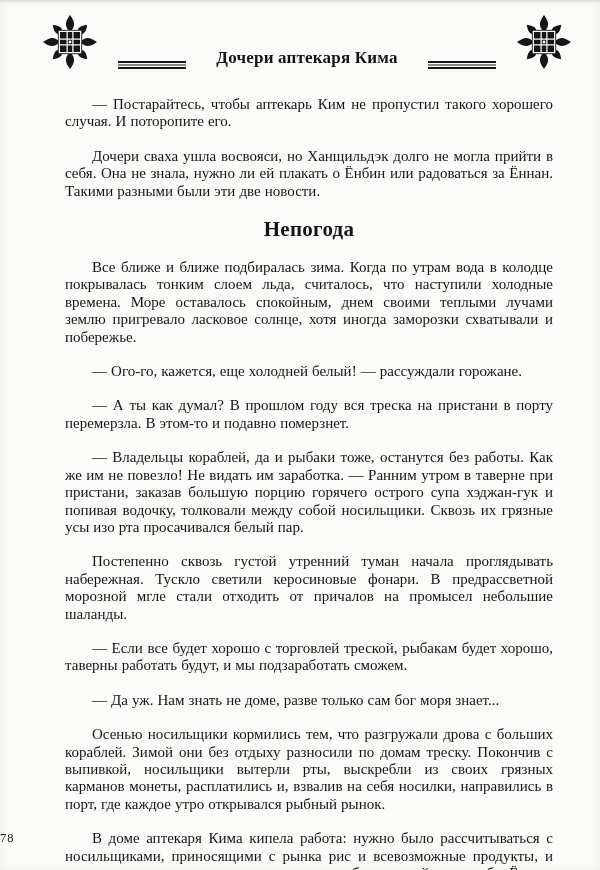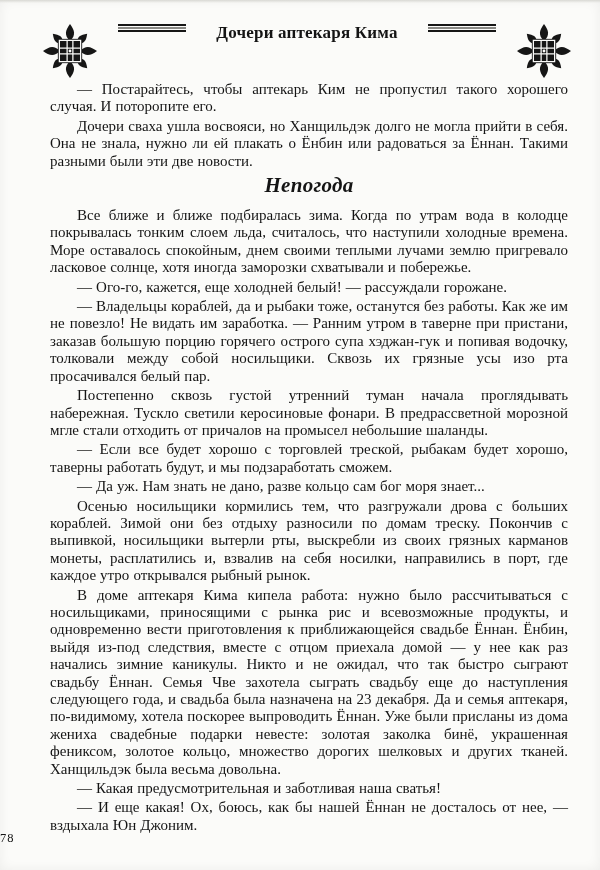--- a/index.html
+++ b/index.html
@@ -11,24 +11,24 @@
   .page {
     position: relative;
     width: 600px; height: 870px;
     background: #fbfbf9;
     color: #141414;
     overflow: hidden;
     box-shadow: inset 0 0 12px rgba(0,0,0,0.06);
   }
   .running-header {
     position: absolute;
-    left: 42px; top: 24px;
+    left: 42px; top: 13px;
     width: 530px; height: 56px;
     display: flex;
-    align-items: flex-start;
+    align-items: flex-end;
     gap: 20px;
   }
   .rosette { flex: 0 0 auto; display: block; }
   .header-rule {
     flex: 1 1 auto;
     height: 8px;
     background: linear-gradient(
       #161616 0px, #161616 1.6px,
       transparent 1.6px, transparent 3.4px,
       #8a8a86 3.4px, #8a8a86 4.6px,
@@ -43,34 +43,33 @@
     padding: 0 10px;
     white-space: nowrap;
     transform: translateY(-1px);
   }
   .text-block {
     position: absolute;
     left: 48px; top: 79px;
     width: 522px;
   }
   .para {
-    margin: 2px;
+    margin: 17px;
     font-size: 15px;
     line-height: 17.4px;
     text-align: justify;
     text-indent: 27px;
     word-spacing: 0.3px;
   }
   .chapter-heading {
     margin: 3px 0 9px 0;
     text-align: center;
     font-size: 21px;
     font-weight: bold;
     letter-spacing: 0.3px;
-    font-style: italic;
   }
   .page-number {
     position: absolute;
     left: 0; top: 831px;
     width: 600px;
     font-size: 12.5px;
     letter-spacing: 1px;
   }
   .scan-edge {
     position: absolute;
@@ -143,24 +142,25 @@
   </div>
 
   <div class="text-block">
     <p class="para">— Постарайтесь, чтобы аптекарь Ким не пропустил такого хорошего случая. И поторопите его.</p>
     <p class="para">Дочери сваха ушла восвояси, но Ханщильдэк долго не могла прийти в себя. Она не знала, нужно ли ей плакать о Ёнбин или радоваться за Ённан. Такими разными были эти две новости.</p>
 
     <h2 class="chapter-heading">Непогода</h2>
 
     <p class="para">Все ближе и ближе подбиралась зима. Когда по утрам вода в колодце покрывалась тонким слоем льда, считалось, что наступили холодные времена. Море оставалось спокойным, днем своими теплыми лучами землю пригревало ласковое солнце, хотя иногда заморозки схватывали и побережье.</p>
     <p class="para">— Ого-го, кажется, еще холодней белый! — рассуждали горожане.</p>
+    <p class="para">— А ты как думал? В прошлом году вся треска на пристани в порту перемерзла. В этом-то и подавно померзнет.</p>
     <p class="para">— Владельцы кораблей, да и рыбаки тоже, останутся без работы. Как же им не повезло! Не видать им заработка. — Ранним утром в таверне при пристани, заказав большую порцию горячего острого супа хэджан-гук и попивая водочку, толковали между собой носильщики. Сквозь их грязные усы изо рта просачивался белый пар.</p>
     <p class="para">Постепенно сквозь густой утренний туман начала проглядывать набережная. Тускло светили керосиновые фонари. В предрассветной морозной мгле стали отходить от причалов на промысел небольшие шаланды.</p>
     <p class="para">— Если все будет хорошо с торговлей треской, рыбакам будет хорошо, таверны работать будут, и мы подзаработать сможем.</p>
-    <p class="para">— Да уж. Нам знать не дано, разве кольцо сам бог моря знает...</p>
+    <p class="para">— Да уж. Нам знать не доме, разве только сам бог моря знает...</p>
     <p class="para">Осенью носильщики кормились тем, что разгружали дрова с больших кораблей. Зимой они без отдыху разносили по домам треску. Покончив с выпивкой, носильщики вытерли рты, выскребли из своих грязных карманов монеты, расплатились и, взвалив на себя носилки, направились в порт, где каждое утро открывался рыбный рынок.</p>
     <p class="para">В доме аптекаря Кима кипела работа: нужно было рассчитываться с носильщиками, приносящими с рынка рис и всевозможные продукты, и одновременно вести приготовления к приближающейся свадьбе Ённан. Ёнбин, выйдя из-под следствия, вместе с отцом приехала домой — у нее как раз начались зимние каникулы. Никто и не ожидал, что так быстро сыграют свадьбу Ённан. Семья Чве захотела сыграть свадьбу еще до наступления следующего года, и свадьба была назначена на 23 декабря. Да и семья аптекаря, по-видимому, хотела поскорее выпроводить Ённан. Уже были присланы из дома жениха свадебные подарки невесте: золотая заколка бинё, украшенная фениксом, золотое кольцо, множество дорогих шелковых и других тканей. Ханщильдэк была весьма довольна.</p>
     <p class="para">— Какая предусмотрительная и заботливая наша сватья!</p>
     <p class="para">— И еще какая! Ох, боюсь, как бы нашей Ённан не досталось от нее, — вздыхала Юн Джоним.</p>
   </div>
 
   <div class="page-number">78</div>
 </div>
 
 </body></html>

